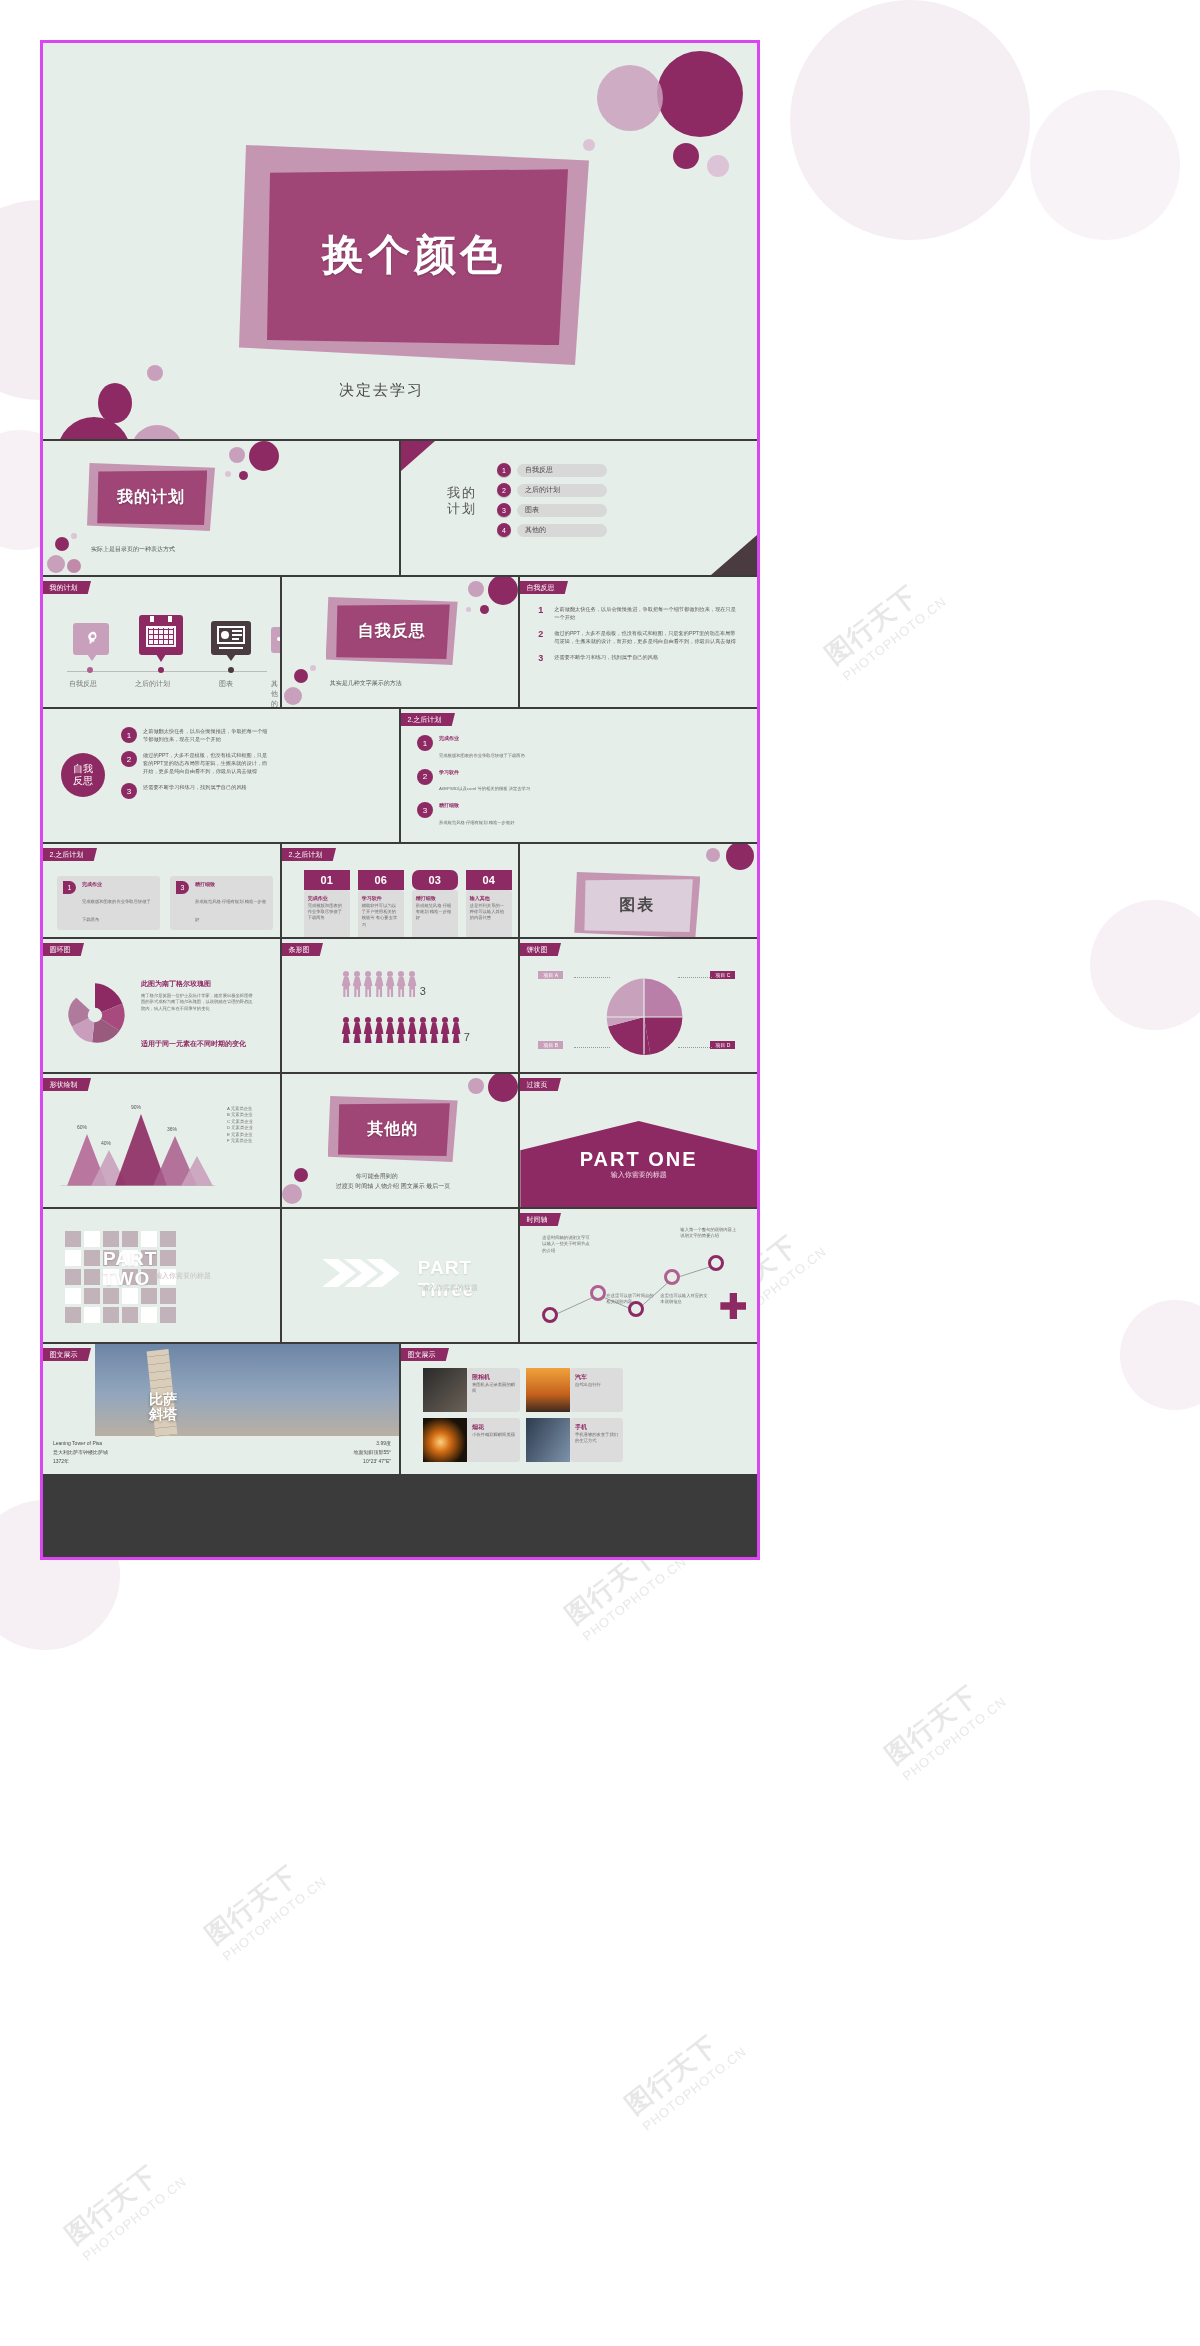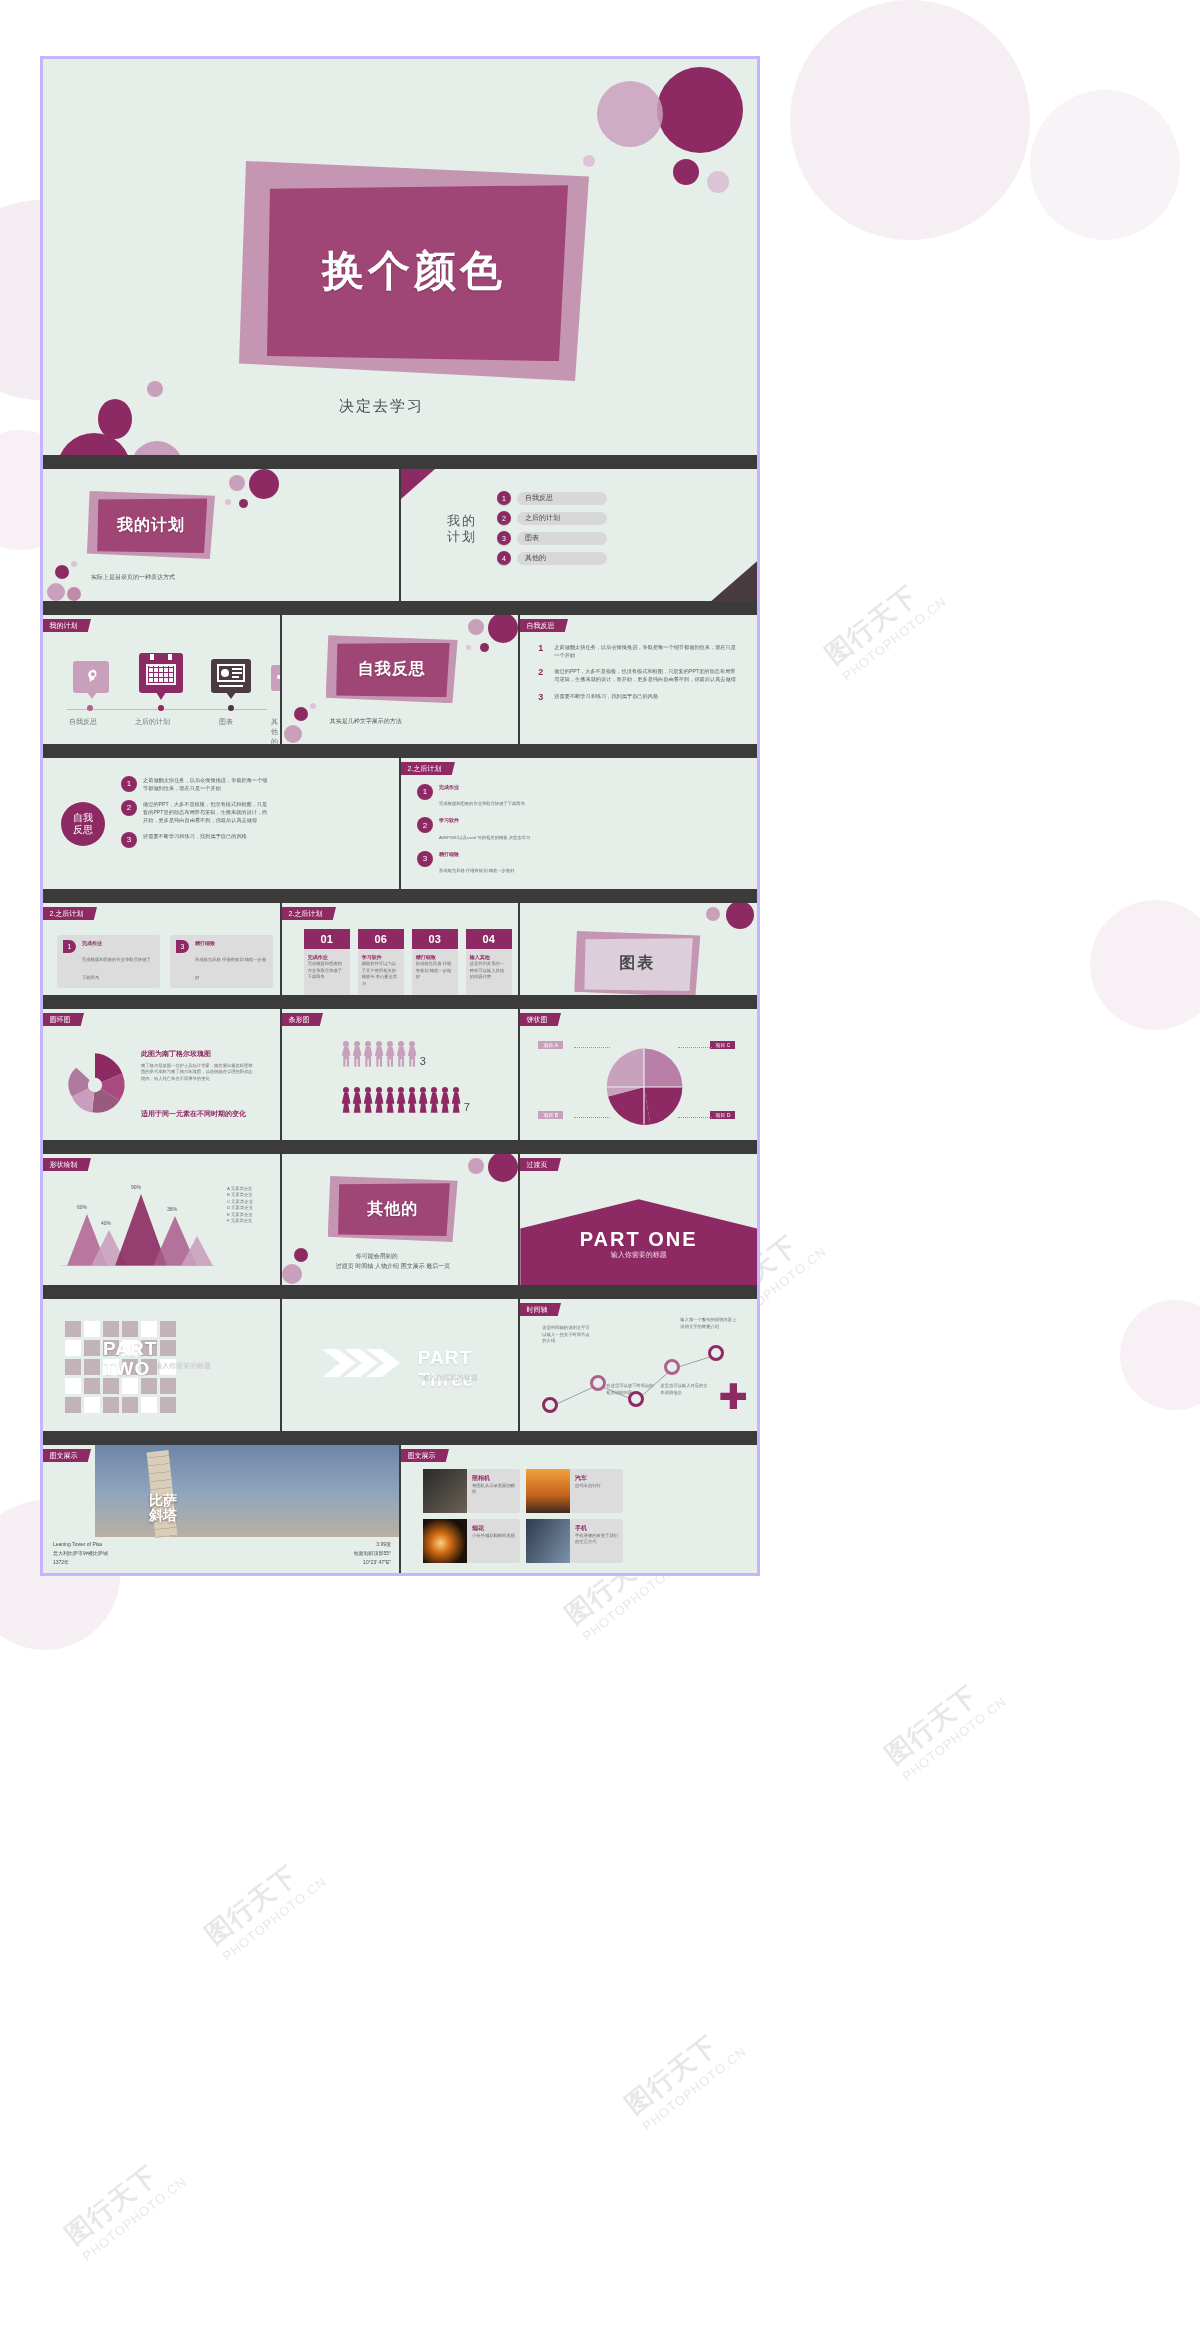--- a/index.html
+++ b/index.html
@@ -15,23 +15,23 @@
   
   .wm{
     position:absolute; color:rgba(120,120,120,.18); font-size:13px;
     letter-spacing:1px; transform:rotate(-38deg); white-space:nowrap;
     font-family:"Liberation Sans",sans-serif; pointer-events:none;
   }
   .wm b{ font-size:26px; font-weight:bold; }
 
   
   #deck{
-    position:absolute; left:40px; top:56px; width:720px; height:1520px;
-    background:#3b3b3b; border:3px solid #c4b5fd;
-    display:flex; flex-direction:column; gap:14px;
+    position:absolute; left:40px; top:40px; width:720px; height:1520px;
+    background:#3b3b3b; border:3px solid #d946ef;
+    display:flex; flex-direction:column; gap:2px;
   }
   .row{ display:flex; gap:2px; width:100%; }
   .slide{ position:relative; overflow:hidden; background:#e6eeea; }
   .bigslide{ width:100%; height:396px; }
   .r3 .slide{ flex:1 1 0; }
   .c-dark{ background:#8e2a63; }
   .c-mid { background:#b06090; }
   .c-lite{ background:#c9a0bc; }
   .c-pale{ background:#ddc3d6; }
 
@@ -405,21 +405,21 @@
           </div>
         </div>
         <div style="width:46px;">
           <div style="background:#8e2a63;color:#fff;font-size:11px;font-weight:bold;text-align:center;padding:4px 0;">06</div>
           <div class="card" style="padding:5px 4px;height:70px;">
             <div class="tiny" style="color:#8e2a63;font-weight:bold;">学习软件</div>
             <div class="tiny2">辅助软件可以为以了开户使用相关的模板等 有心要去学习</div>
           </div>
         </div>
         <div style="width:46px;">
-          <div style="background:#8e2a63;color:#fff;font-size:11px;font-weight:bold;text-align:center;padding:4px 0;">03</div>
+          <div style="background:#8e2a63;color:#fff;font-size:11px;font-weight:bold;text-align:center;padding:4px 0;border-radius:7px;">03</div>
           <div class="card" style="padding:5px 4px;height:70px;">
             <div class="tiny" style="color:#8e2a63;font-weight:bold;">精打细致</div>
             <div class="tiny2">形成规范风格 仔细有规划 精准一步做好</div>
           </div>
         </div>
         <div style="width:46px;">
           <div style="background:#8e2a63;color:#fff;font-size:11px;font-weight:bold;text-align:center;padding:4px 0;">04</div>
           <div class="card" style="padding:5px 4px;height:70px;">
             <div class="tiny" style="color:#8e2a63;font-weight:bold;">输入其他</div>
             <div class="tiny2">这是并列关系的一种你可以输入其他的内容代替</div>

